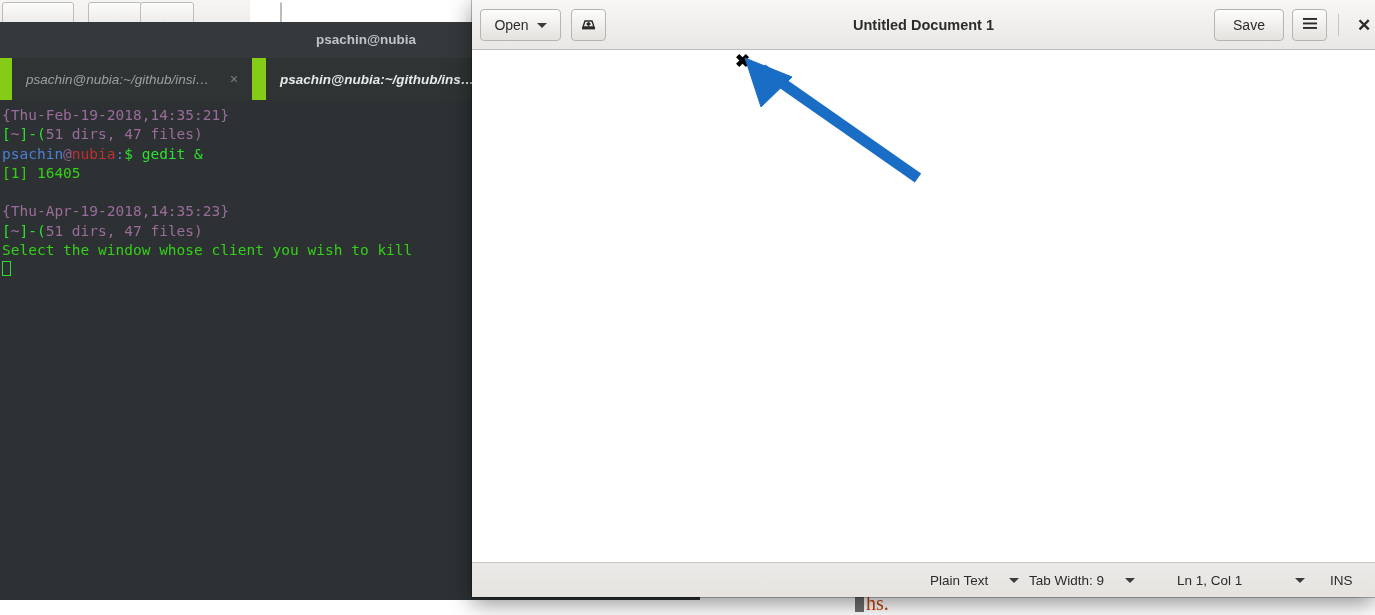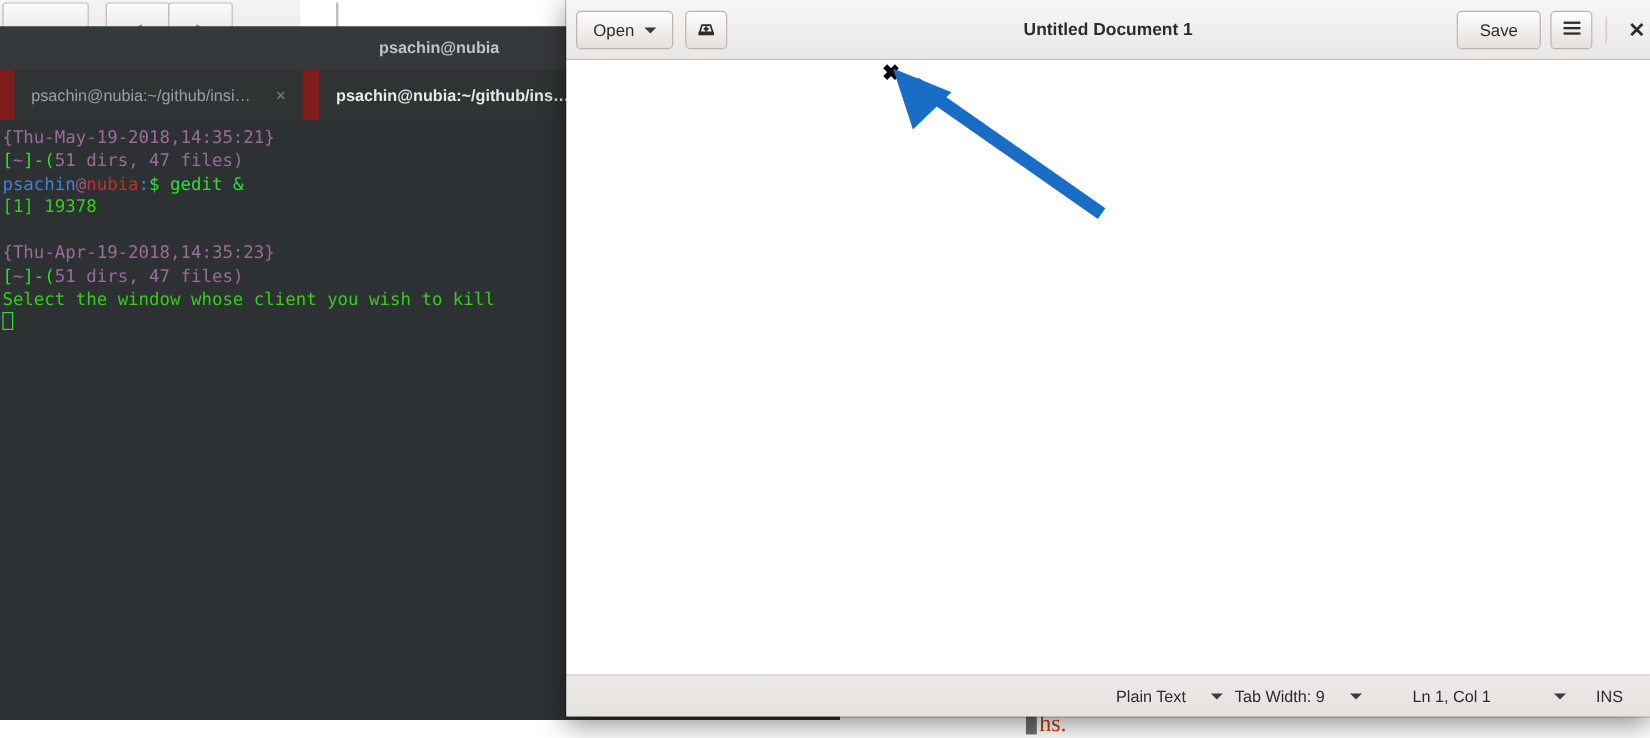--- a/index.html
+++ b/index.html
@@ -94,22 +94,23 @@
     font-size: 13.5px;
     font-weight: bold;
     color: #bfc4c6;
     white-space: nowrap;
     padding-left: 16px;
   }
   #terminal-tabbar {
     position: absolute;
     left: 0; top: 36px;
     width: 700px; height: 42px;
-    background: #7f1d1d;
+    background: #84cc16;
     border-bottom: 1px solid #262a2b;
+    font-style: italic;
   }
   .term-tab {
     position: absolute;
     top: 0;
     height: 42px;
     display: flex;
     align-items: center;
     gap: 10px;
     padding: 0 14px;
     box-sizing: border-box;
@@ -329,27 +330,27 @@
     <div class="term-tab inactive">
       <span>psachin@nubia:~/github/insi…</span>
       <span class="term-tab-close">×</span>
     </div>
     <div class="term-tab active">
       <span>psachin@nubia:~/github/ins…</span>
     </div>
   </div>
 
   <div id="terminal-body">
-    <div class="tline"><span class="c-purple">{Thu-May-19-2018,14:35:21}</span></div>
+    <div class="tline"><span class="c-purple">{Thu-Feb-19-2018,14:35:21}</span></div>
 
     <div class="tline"><span class="c-green">[</span><span class="c-purple">~</span><span class="c-green">]-(</span><span class="c-purple">51 dirs, 47 files</span><span class="c-purple">)</span></div>
 
     <div class="tline"><span class="c-blue">psachin</span><span class="c-magenta">@</span><span class="c-red">nubia</span><span class="c-blue">:</span><span class="c-green">$</span><span class="c-green"> gedit &amp;</span></div>
 
-    <div class="tline"><span class="c-greenb">[1] 19378</span></div>
+    <div class="tline"><span class="c-greenb">[1] 16405</span></div>
 
     <div class="tblank"></div>
 
     <div class="tline"><span class="c-purple">{Thu-Apr-19-2018,14:35:23}</span></div>
 
     <div class="tline"><span class="c-green">[</span><span class="c-purple">~</span><span class="c-green">]-(</span><span class="c-purple">51 dirs, 47 files</span><span class="c-purple">)</span></div>
 
 
     <div class="tline"><span class="c-greenb">Select the window whose client you wish to kill</span></div>
 

